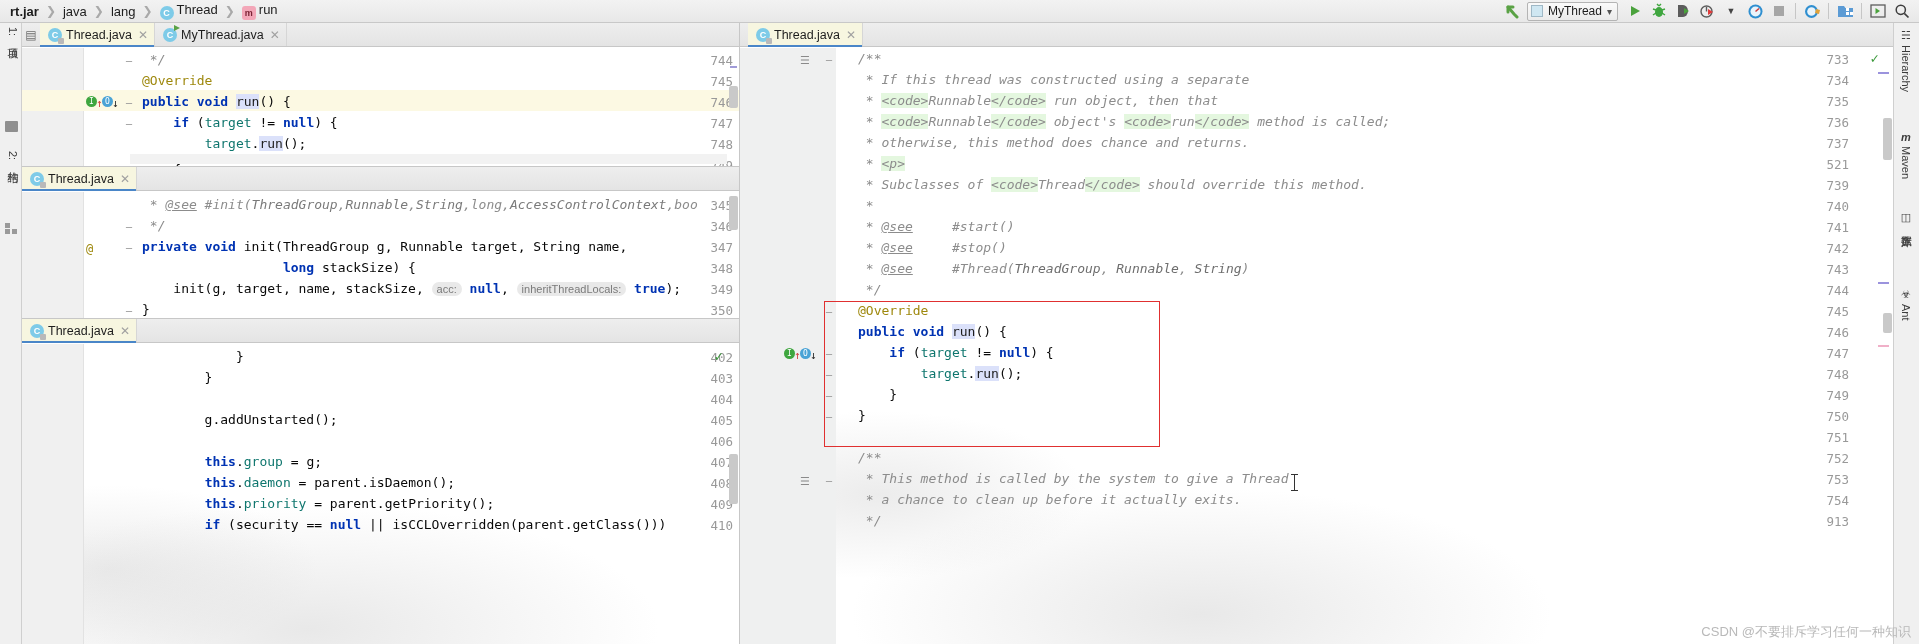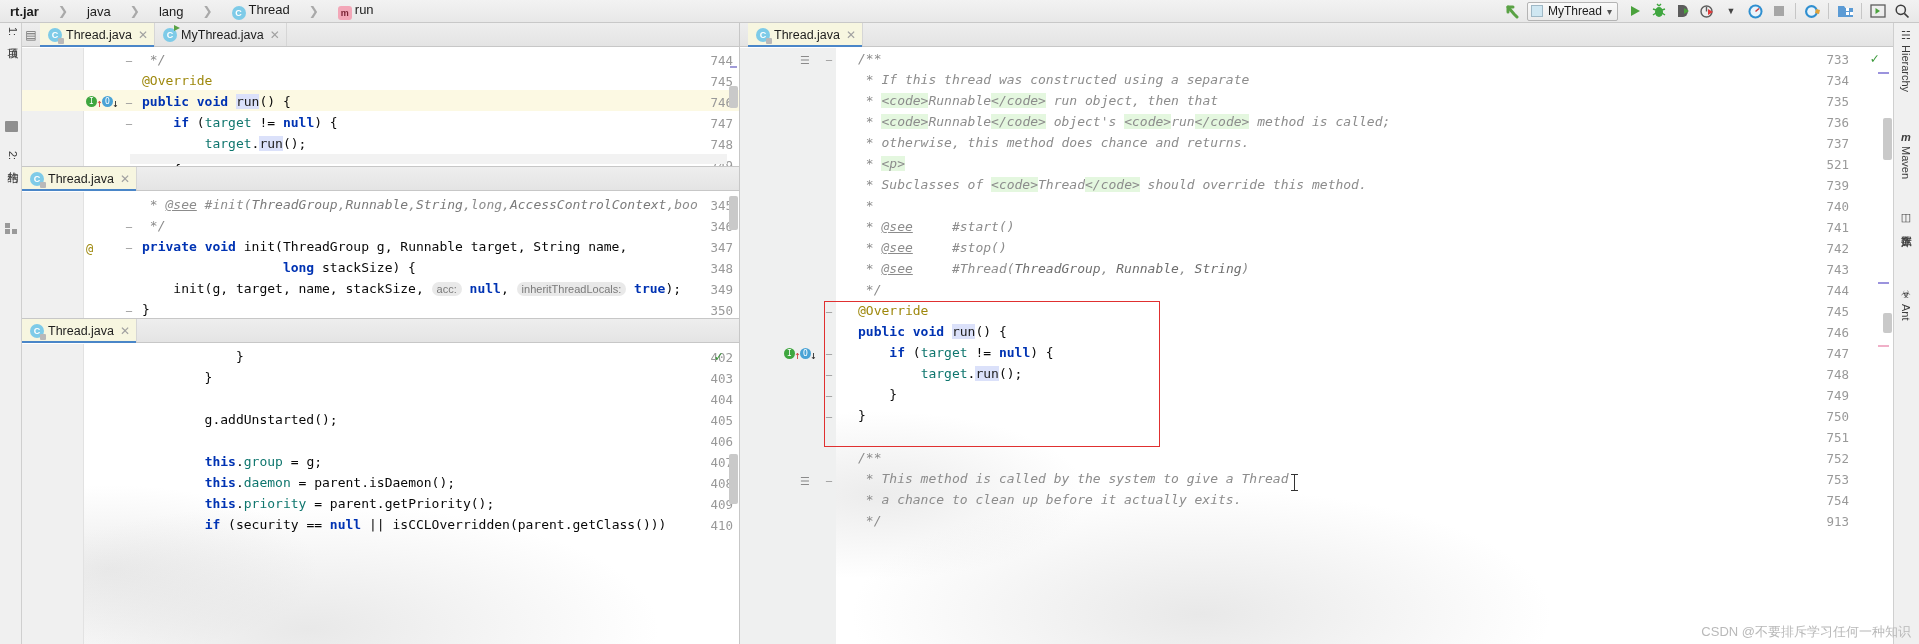--- a/index.html
+++ b/index.html
@@ -4,21 +4,21 @@
 <style>
   * { box-sizing: border-box; margin:0; padding:0; }
   html,body{ width:1919px; height:644px; overflow:hidden; background:#f2f2f2;
     font-family:"Liberation Sans", sans-serif; font-size:12px; color:#1d1d1d; }
   .app { position:relative; width:1919px; height:644px; }
 
   
   .topbar { position:absolute; left:0; top:0; width:1919px; height:23px;
     background:linear-gradient(#f2f2f2,#e8e8e8); border-bottom:1px solid #c8c8c8;
     display:flex; align-items:center; }
-  .crumbs { display:flex; align-items:center; padding-left:6px; gap:14px; }
+  .crumbs { display:flex; align-items:center; padding-left:6px; gap:2px; }
   .crumb { font-size:13px; padding:0 4px; color:#1d1d1d; white-space:nowrap; }
   .crumb.bold { font-weight:bold; }
   .crumb-sep { color:#a9a9a9; font-size:12px; padding:0 1px; }
   .cicon { width:14px; height:14px; border-radius:50%; display:inline-flex;
      align-items:center; justify-content:center; font-size:9px; font-weight:bold;
      color:#fff; margin-right:3px; vertical-align:-2px;}
   .cicon.c { background:#7ecbe8; }
   .cicon.m { background:#f3a7b8; color:#7a2234; border-radius:3px;}
   .topbar .spacer{ flex:1; }
   .tb-right { display:flex; align-items:center; gap:2px; padding-right:6px; }

